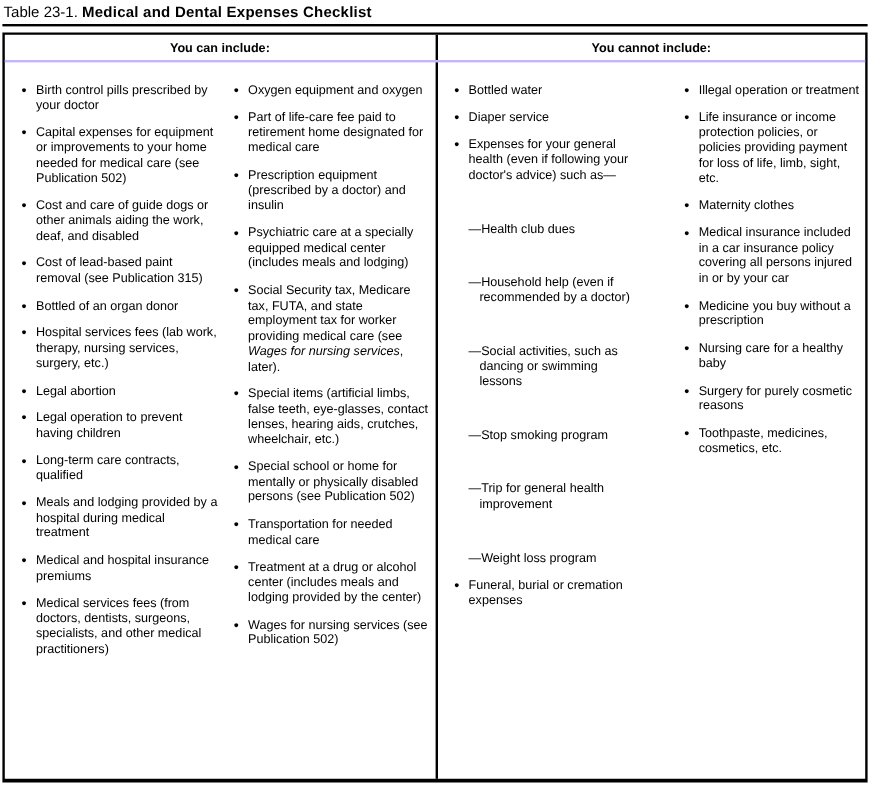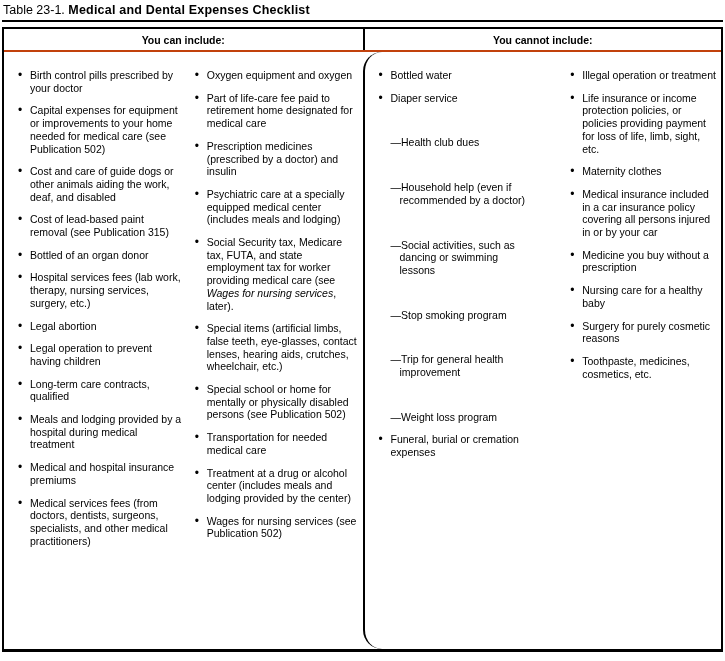--- a/index.html
+++ b/index.html
@@ -14,38 +14,37 @@
   }
   .page { padding: 3px 2px 0 2px; box-sizing: border-box; }
   .title-line { font-size: 12.5px; padding-left: 1px; white-space: nowrap; }
   .title-line .tmain { font-weight: bold; letter-spacing: 0.2px; }
   .title-rule { height: 2px; background: #000; margin-top: 3px; }
   .etable {
     margin-top: 5px;
     border: 2px solid #000;
     border-bottom-width: 3px;
   }
-  .header-row { display: flex; border-bottom: 2px solid #c2410c; }
+  .header-row { display: flex; border-bottom: 2px solid #c4b5fd; }
   .hcell {
     width: 50%;
     box-sizing: border-box;
     text-align: center;
     font-weight: bold;
     font-size: 10.5px;
     padding: 5px 2px 4px 2px;
   }
   .hcell + .hcell { border-left: 2px solid #000; }
   .body-row { display: flex; height: 597px; }
   .half {
     width: 50%;
     box-sizing: border-box;
     display: flex;
     gap: 12px;
     padding: 17px 4px 0 13px;
-    border-radius: 19px;
   }
   .half + .half { border-left: 2px solid #000; gap: 44px; }
   ul.col {
     flex: 1;
     list-style: none;
     margin: 0;
     padding: 0;
     font-size: 10.5px;
     line-height: 1.21;
   }
@@ -88,34 +87,35 @@
             <li class="bullet">Legal abortion</li>
             <li class="bullet">Legal operation to prevent having children</li>
             <li class="bullet">Long-term care contracts, qualified</li>
             <li class="bullet">Meals and lodging provided by a hospital during medical treatment</li>
             <li class="bullet">Medical and hospital insurance premiums</li>
             <li class="bullet">Medical services fees (from doctors, dentists, surgeons, specialists, and other medical practitioners)</li>
           </ul>
         <ul class="col">
             <li class="bullet">Oxygen equipment and oxygen</li>
             <li class="bullet">Part of life-care fee paid to retirement home designated for medical care</li>
-            <li class="bullet">Prescription medicines (prescribed by a doctor) and insulin</li>
+            <li class="bullet">Prescription equipment (prescribed by a doctor) and insulin</li>
             <li class="bullet">Psychiatric care at a specially equipped medical center (includes meals and lodging)</li>
             <li class="bullet"><span>Social Security tax, Medicare tax, FUTA, and state employment tax for worker providing medical care (see </span><i>Wages for nursing services</i><span>, later).</span></li>
             <li class="bullet">Special items (artificial limbs, false teeth, eye-glasses, contact lenses, hearing aids, crutches, wheelchair, etc.)</li>
             <li class="bullet">Special school or home for mentally or physically disabled persons (see Publication 502)</li>
             <li class="bullet">Transportation for needed medical care</li>
             <li class="bullet">Treatment at a drug or alcohol center (includes meals and lodging provided by the center)</li>
             <li class="bullet">Wages for nursing services (see Publication 502)</li>
           </ul>
       </div>
       <div class="half">
         <ul class="col">
             <li class="bullet">Bottled water</li>
             <li class="bullet">Diaper service</li>
+            <li class="bullet">Expenses for your general health (even if following your doctor's advice) such as—</li>
             <li class="dash">—Health club dues</li>
             <li class="dash">—Household help (even if recommended by a doctor)</li>
             <li class="dash">—Social activities, such as dancing or swimming lessons</li>
             <li class="dash">—Stop smoking program</li>
             <li class="dash">—Trip for general health improvement</li>
             <li class="dash">—Weight loss program</li>
             <li class="bullet">Funeral, burial or cremation expenses</li>
           </ul>
         <ul class="col">
             <li class="bullet">Illegal operation or treatment</li>

